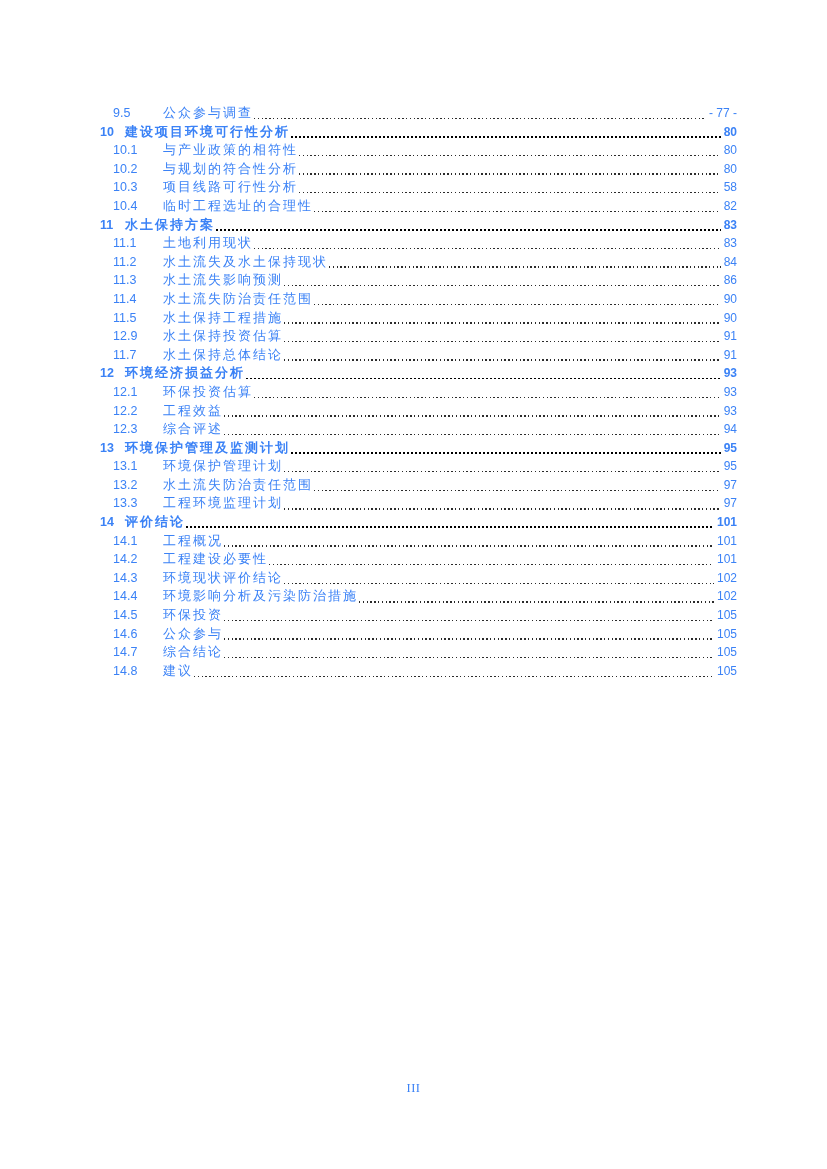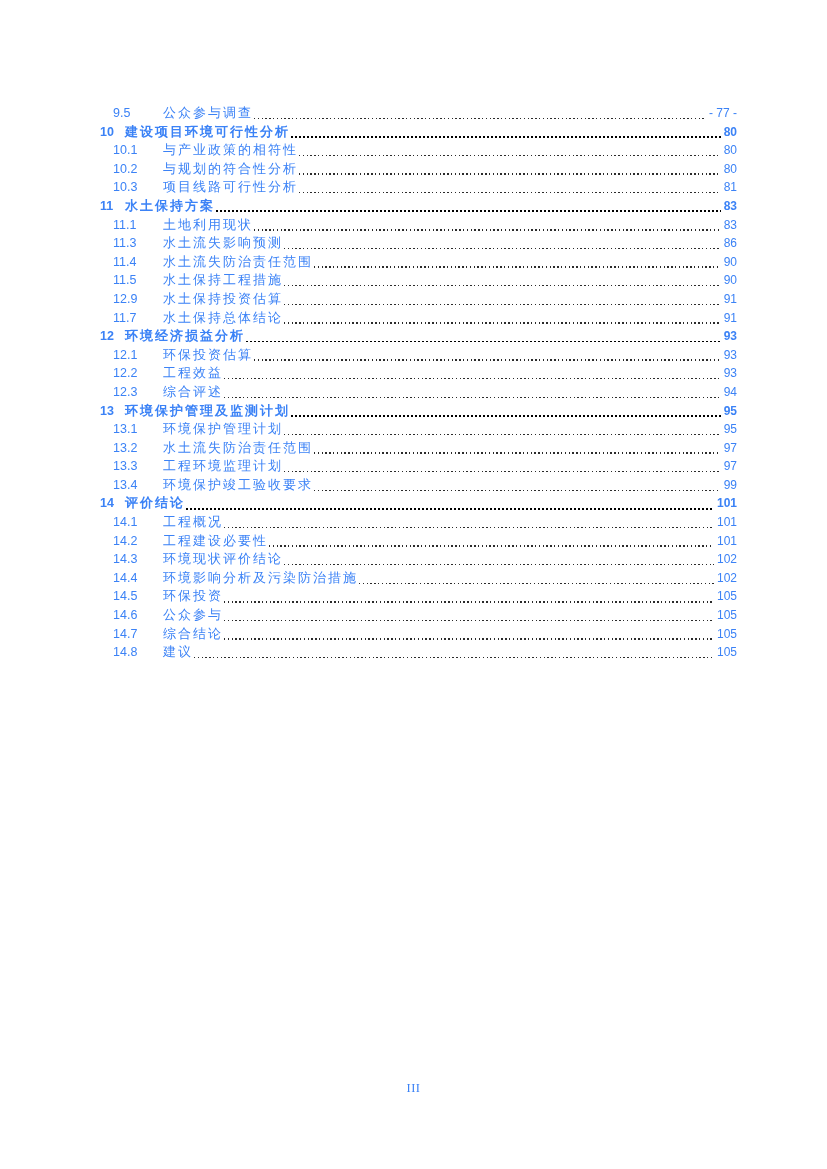--- a/index.html
+++ b/index.html
@@ -103,38 +103,50 @@
       <span class="num">10.2</span>
       <span class="title">与规划的符合性分析</span>
       <span class="leader"></span>
       <span class="pageno">80</span>
     </div>
 
     <div class="toc-row level2">
       <span class="num">10.3</span>
       <span class="title">项目线路可行性分析</span>
       <span class="leader"></span>
-      <span class="pageno">81</span>
-    </div>
-
+      <span class="pageno">58</span>
+    </div>
+
+    <div class="toc-row level2">
+      <span class="num">10.4</span>
+      <span class="title">临时工程选址的合理性</span>
+      <span class="leader"></span>
+      <span class="pageno">82</span>
+    </div>
 
     <div class="toc-row level1">
       <span class="num">11</span>
       <span class="title">水土保持方案</span>
       <span class="leader"></span>
       <span class="pageno">83</span>
     </div>
 
     <div class="toc-row level2">
       <span class="num">11.1</span>
       <span class="title">土地利用现状</span>
       <span class="leader"></span>
       <span class="pageno">83</span>
     </div>
 
+    <div class="toc-row level2">
+      <span class="num">11.2</span>
+      <span class="title">水土流失及水土保持现状</span>
+      <span class="leader"></span>
+      <span class="pageno">84</span>
+    </div>
 
     <div class="toc-row level2">
       <span class="num">11.3</span>
       <span class="title">水土流失影响预测</span>
       <span class="leader"></span>
       <span class="pageno">86</span>
     </div>
 
     <div class="toc-row level2">
       <span class="num">11.4</span>
@@ -213,26 +225,20 @@
       <span class="pageno">97</span>
     </div>
 
     <div class="toc-row level2">
       <span class="num">13.3</span>
       <span class="title">工程环境监理计划</span>
       <span class="leader"></span>
       <span class="pageno">97</span>
     </div>
 
-    <div class="toc-row level2">
-      <span class="num">13.4</span>
-      <span class="title">环境保护竣工验收要求</span>
-      <span class="leader"></span>
-      <span class="pageno">99</span>
-    </div>
 
     <div class="toc-row level1">
       <span class="num">14</span>
       <span class="title">评价结论</span>
       <span class="leader"></span>
       <span class="pageno">101</span>
     </div>
 
     <div class="toc-row level2">
       <span class="num">14.1</span>

